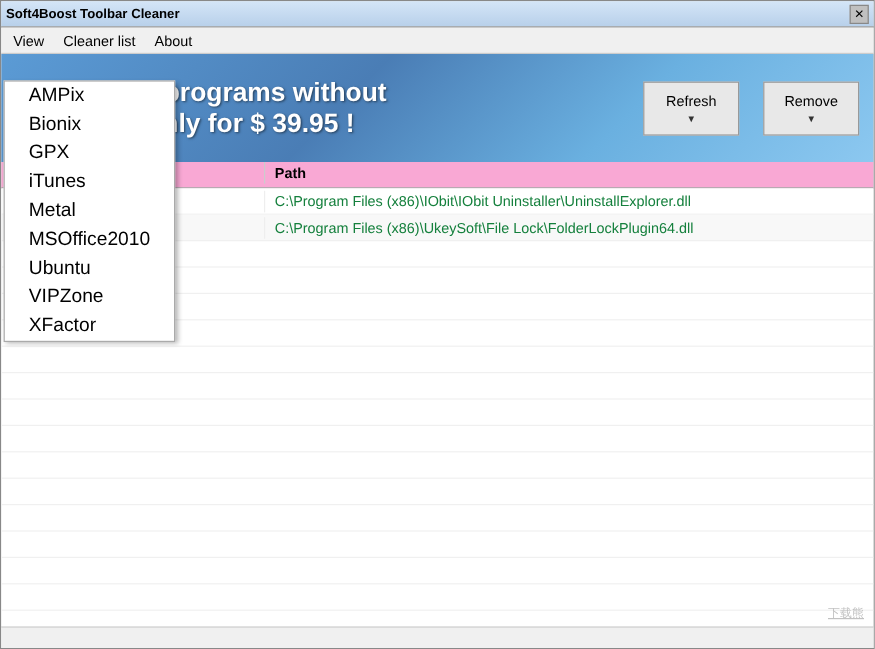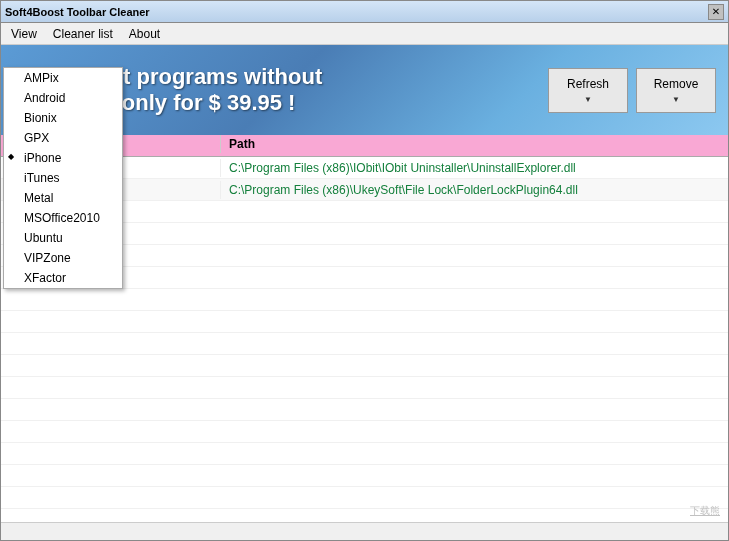--- a/index.html
+++ b/index.html
@@ -91,21 +91,21 @@
       color: white;
       font-size: 22px;
       font-weight: bold;
       text-shadow: 1px 1px 2px rgba(0,0,0,0.5);
       flex: 1;
       padding-right: 10px;
     }
 
     .toolbar-buttons {
       display: flex;
-      gap: 8px;
+      gap: 20px;
       flex-shrink: 0;
     }
 
     .toolbar-btn {
       background: #e8e8e8;
       border: 1px solid #999;
       padding: 8px 16px;
       font-size: 12px;
       cursor: pointer;
       min-width: 80px;
@@ -207,21 +207,21 @@
       border: 1px solid #aaa;
       box-shadow: 2px 2px 4px rgba(0,0,0,0.3);
       min-width: 120px;
       z-index: 200;
       pointer-events: all;
     }
 
     .dropdown-item {
       padding: 3px 20px 3px 20px;
       cursor: pointer;
-      font-size: 12px;
+      font-size: 16px;
       white-space: nowrap;
       position: relative;
     }
 
     .dropdown-item.selected::before {
       content: '◆';
       position: absolute;
       left: 4px;
       font-size: 8px;
       top: 4px;
@@ -305,24 +305,22 @@
       <div class="empty-row"></div>
       <div class="empty-row"></div>
       <div class="empty-row"></div>
       <div class="empty-row"></div>
       <div class="empty-row"></div>
     </div>
 
     <div class="dropdown-overlay">
       <div class="dropdown-menu" style="top: 22px; left: 2px;">
         <div class="dropdown-item">AMPix</div>
-        <div class="dropdown-item">Android</div>
         <div class="dropdown-item">Bionix</div>
         <div class="dropdown-item">GPX</div>
-        <div class="dropdown-item selected">iPhone</div>
         <div class="dropdown-item">iTunes</div>
         <div class="dropdown-item">Metal</div>
         <div class="dropdown-item">MSOffice2010</div>
         <div class="dropdown-item">Ubuntu</div>
         <div class="dropdown-item">VIPZone</div>
         <div class="dropdown-item">XFactor</div>
       </div>
     </div>
 
     <div class="watermark">下载熊</div>

